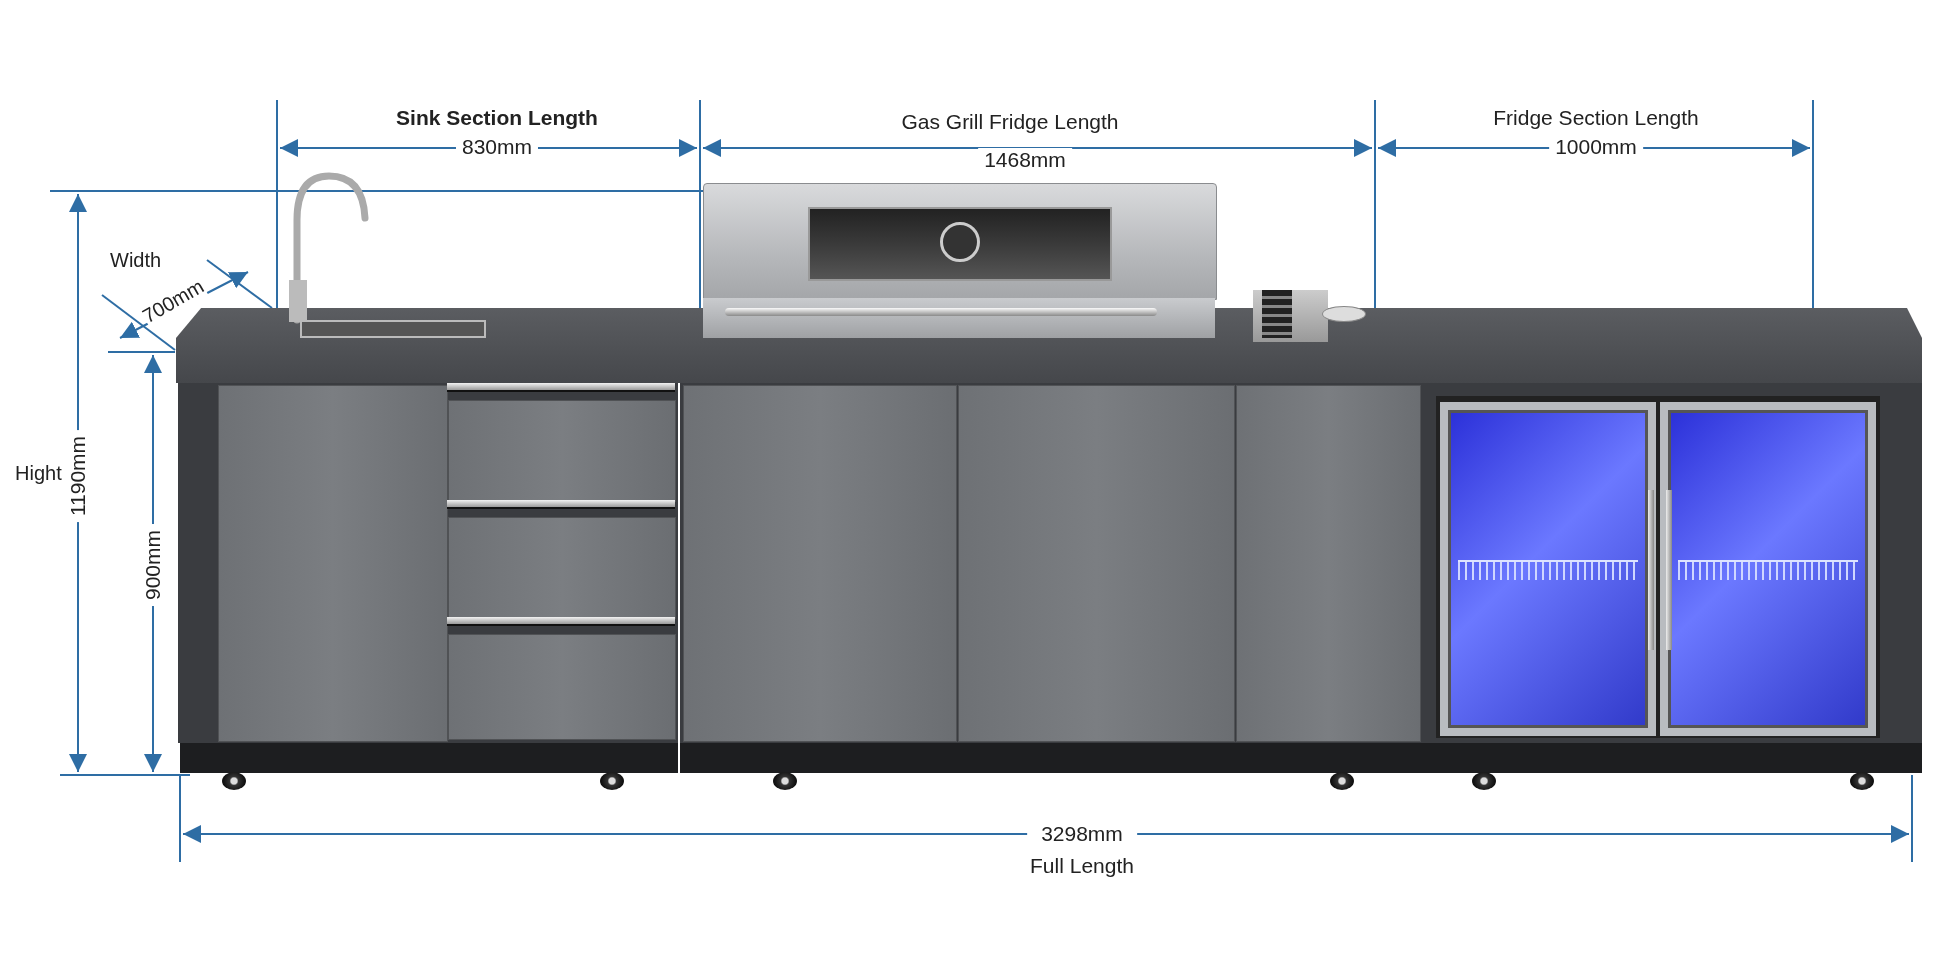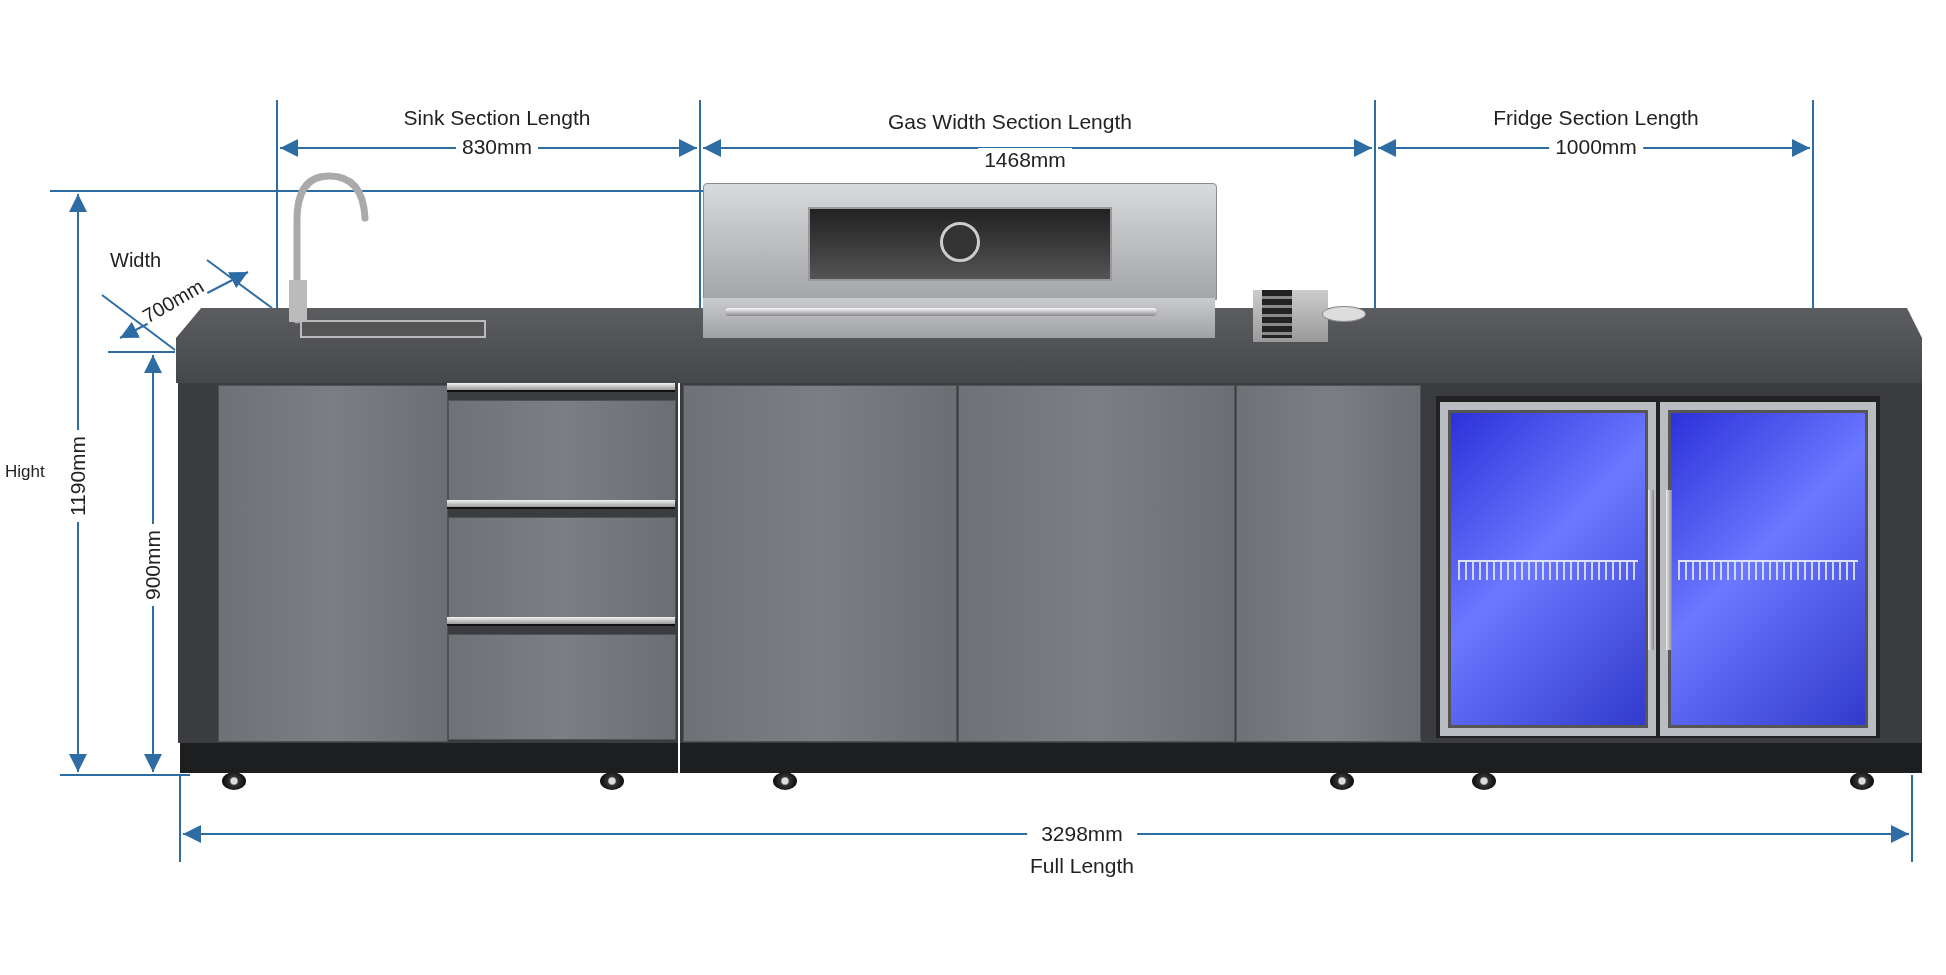--- a/index.html
+++ b/index.html
@@ -52,29 +52,29 @@
     <line x1="102" y1="295" x2="175" y2="350"></line>
     <line x1="207" y1="260" x2="272" y2="308"></line>
     <line x1="120" y1="338" x2="248" y2="272" marker-start="url(#ah)" marker-end="url(#ah)"></line>
 
     <line x1="180" y1="775" x2="180" y2="862"></line>
     <line x1="1912" y1="775" x2="1912" y2="862"></line>
     <line x1="183" y1="834" x2="1909" y2="834" marker-start="url(#ah)" marker-end="url(#ah)"></line>
   </g>
 </svg>
 
-<div class="lbl" style="left:497px;top:106px;">Sink Section Length</div>
+<div class="lbl" style="left:497px;top:106px;font-weight:bold;">Sink Section Length</div>
 <div class="lbl" style="left:497px;top:135px;text-align:right;">830mm</div>
-<div class="lbl" style="left:1010px;top:110px;">Gas Width Section Length</div>
+<div class="lbl" style="left:1010px;top:110px;">Gas Grill Fridge Length</div>
 <div class="lbl" style="left:1025px;top:148px;">1468mm</div>
 <div class="lbl" style="left:1596px;top:106px;">Fridge Section Length</div>
 <div class="lbl" style="left:1596px;top:135px;">1000mm</div>
 <div class="abs" style="left:110px;top:249px;font-size:20px;">Width</div>
 <div class="abs" style="left:140px;top:290px;font-size:20px;transform:rotate(-30deg);background:#fff;">700mm</div>
-<div class="abs" style="left:5px;top:462px;font-size:17px;">Hight</div>
+<div class="abs" style="left:15px;top:462px;font-size:20px;">Hight</div>
 <div class="vlbl" style="left:78px;top:476px;">1190mm</div>
 <div class="vlbl" style="left:153px;top:565px;">900mm</div>
 <div class="lbl" style="left:1082px;top:822px;padding:0 14px;">3298mm</div>
 <div class="lbl" style="left:1082px;top:854px;text-align:center;">Full Length</div>
 
 <div>
 
   <div class="top" style="left:176px;top:308px;width:502px;height:75px;clip-path:polygon(5% 0,100% 0,100% 100%,0 100%,0 40%);"></div>
   <div class="top" style="left:678px;top:308px;width:744px;height:75px;"></div>
   <div class="top" style="left:1422px;top:308px;width:500px;height:75px;clip-path:polygon(0 0,97% 0,100% 40%,100% 100%,0 100%);"></div>

